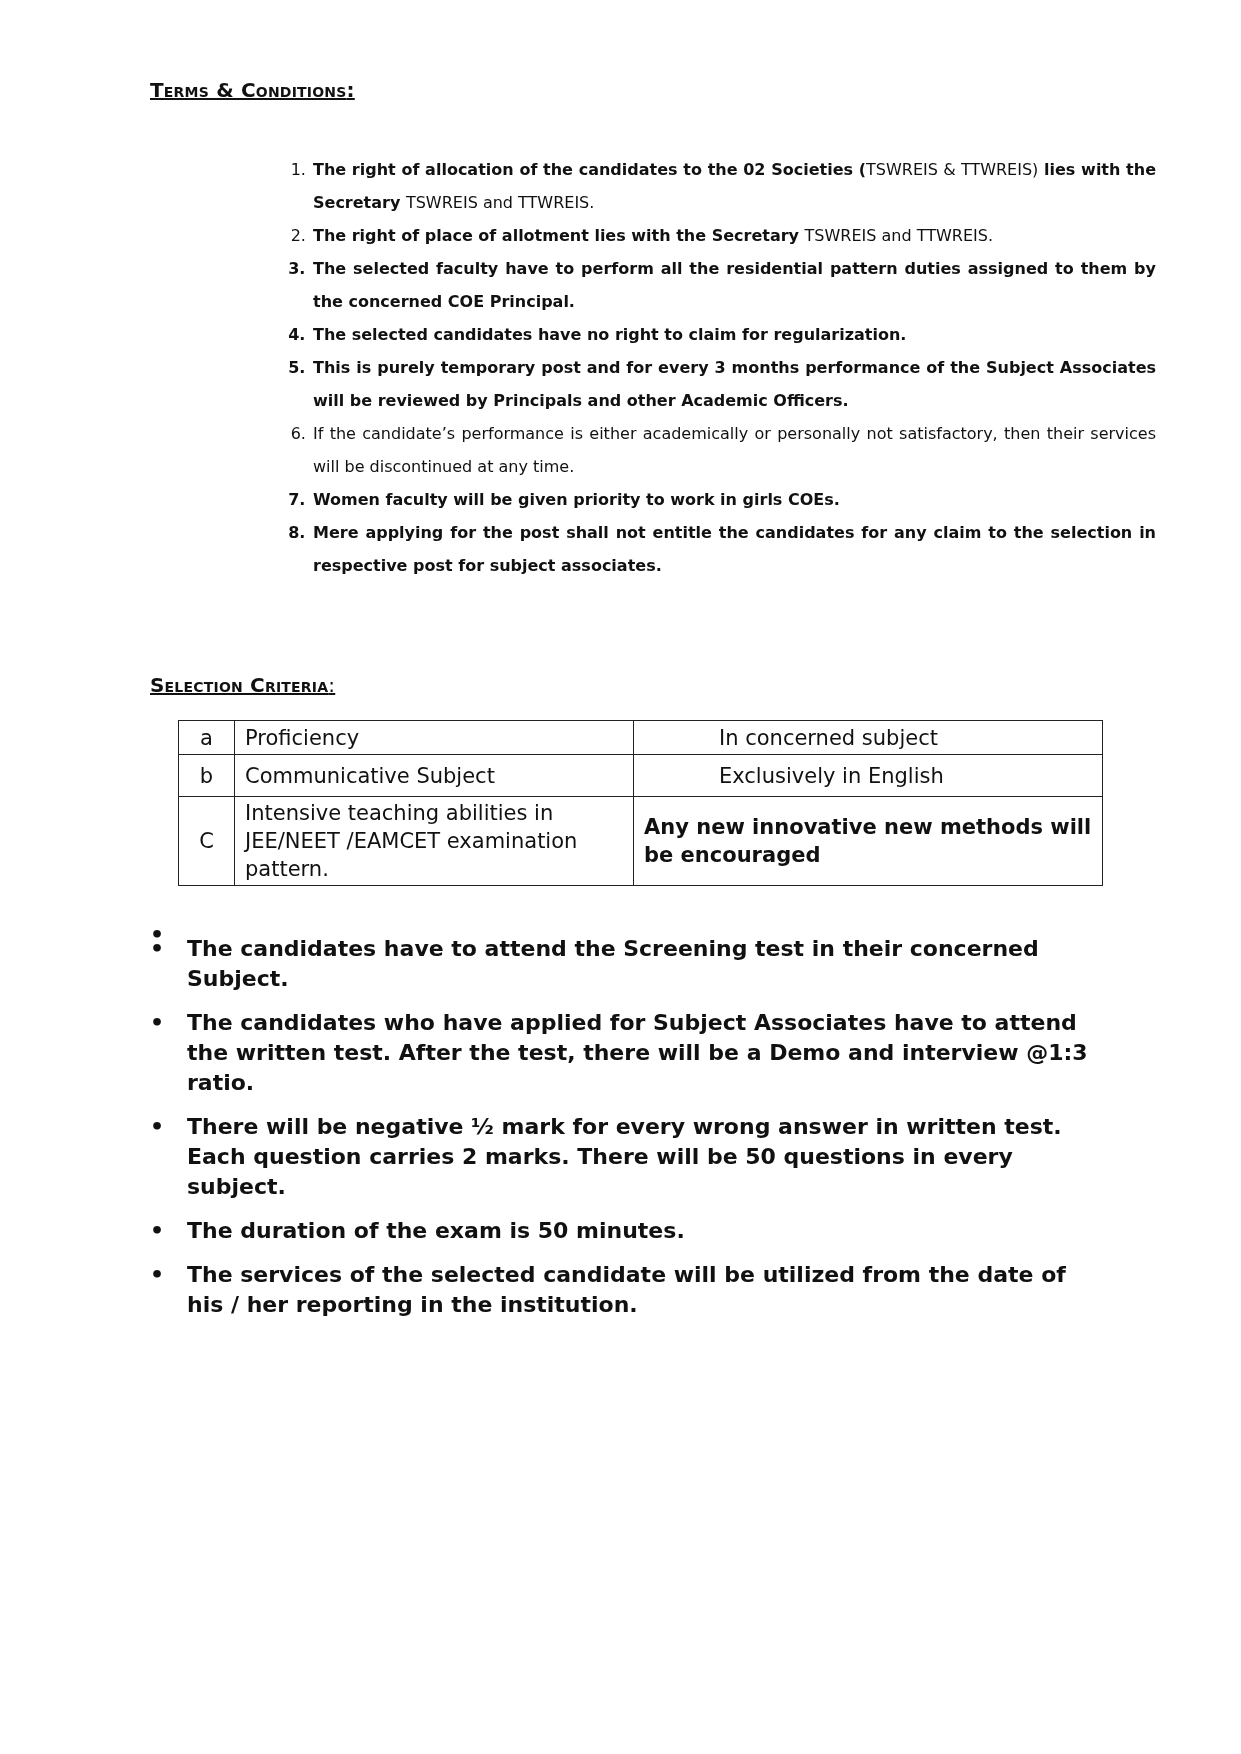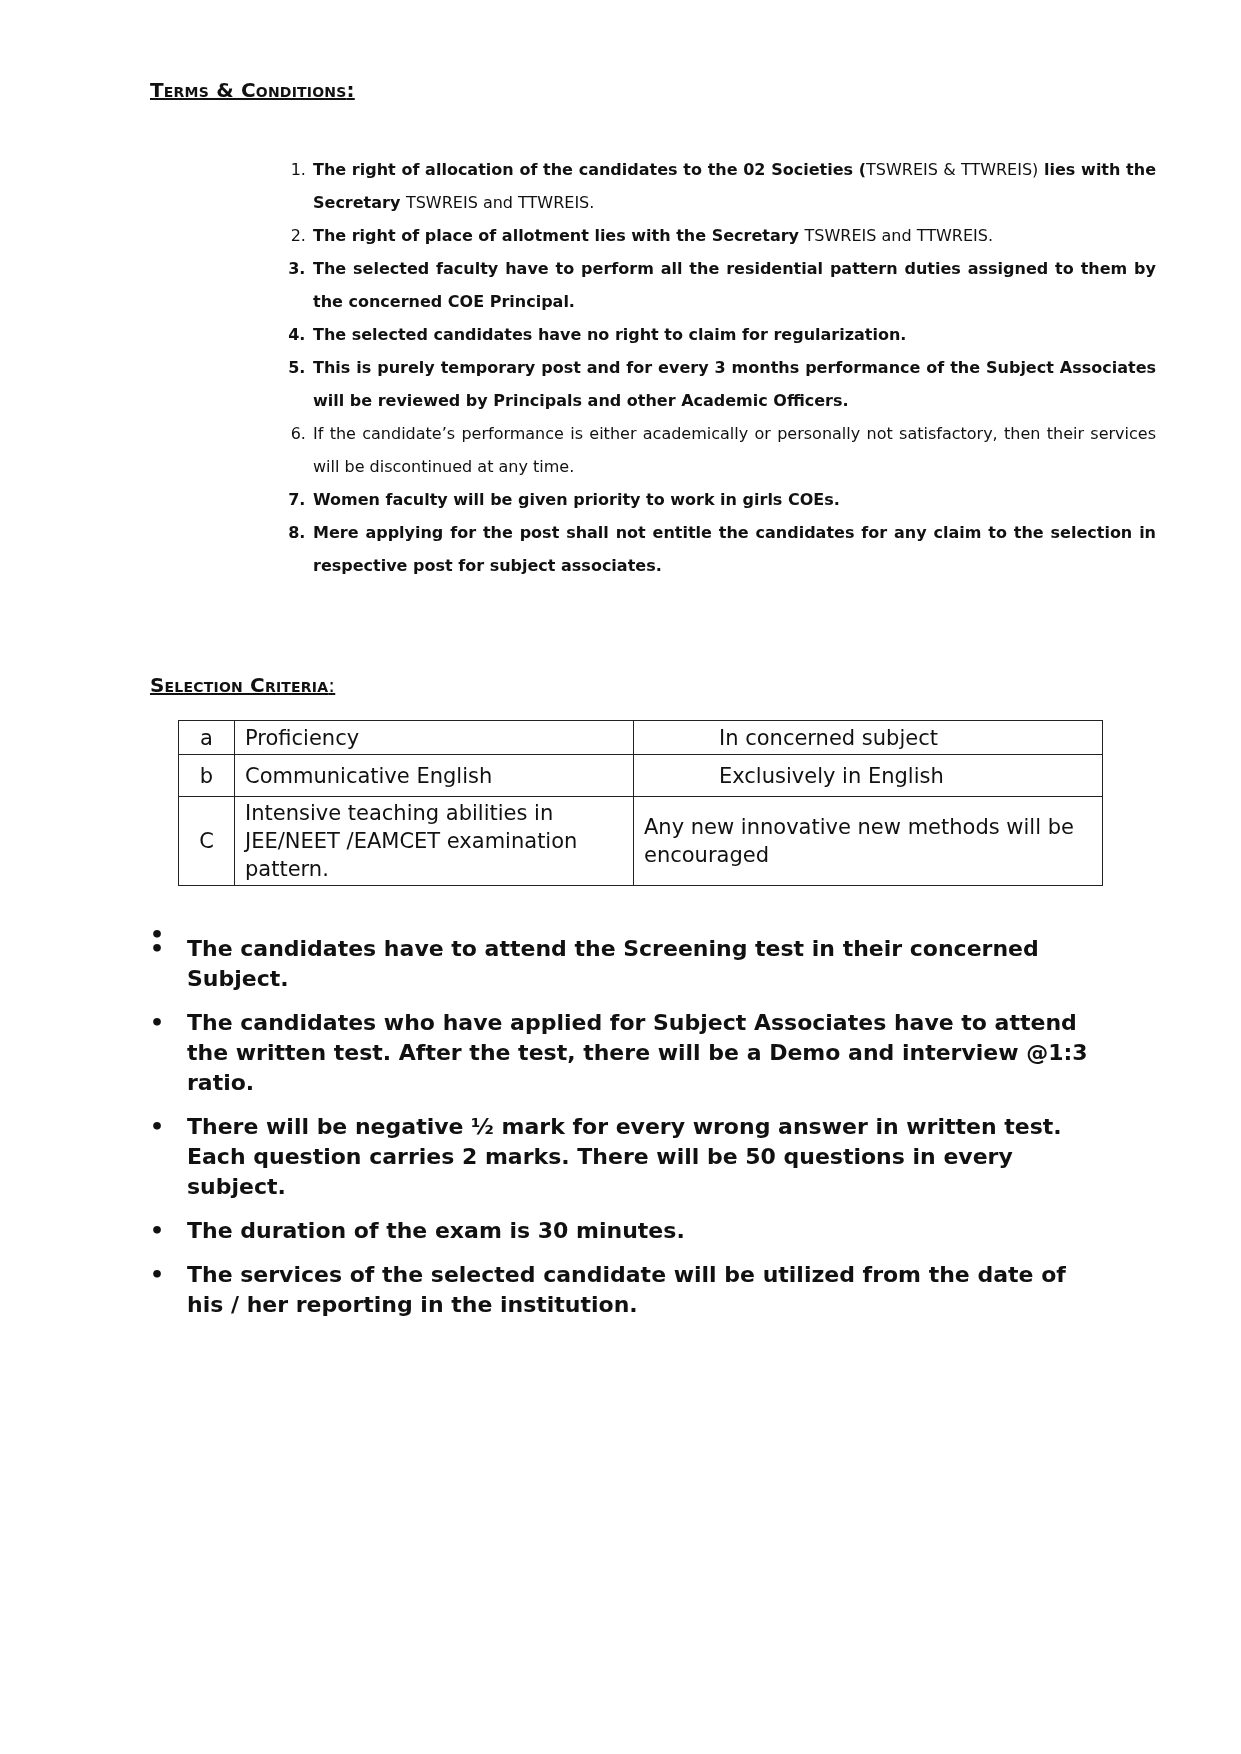--- a/index.html
+++ b/index.html
@@ -11,21 +11,21 @@
   ol.terms { position:absolute; left:258px; top:140px; width:845px; margin:13px; padding:0 0 0 40px; font-size:16px; line-height:33px; }
   ol.terms li { margin:0; padding-left:2px; text-align:justify; }
   ol.terms li .b { font-weight:bold; }
   ol.terms li.bold { font-weight:bold; }
   ol.terms li.normal { font-weight:normal; }
   table.criteria { position:absolute; left:178px; top:720px; width:925px; border-collapse:collapse; font-size:21px; }
   table.criteria td { border:1.5px solid #222; padding:2px 10px; vertical-align:middle; line-height:28px; }
   td.key { width:35px; text-align:center; }
   td.crit { width:378px; }
   td.desc.center { padding-left:85px; }
-  td.desc.boldc { font-weight:normal; }
+  td.desc.boldc { font-weight:bold; }
   .bullets { position:absolute; left:150px; top:920px; width:955px; font-size:22px; font-weight:bold; }
   .bullet { position:relative; padding-left:37px; margin-bottom:14px; line-height:30px; }
   .bullet .dot { position:absolute; left:0; top:0; font-weight:bold; }
   .sub { padding-left:37px; line-height:30px; margin-bottom:14px; margin-top:-4px; }
 </style>
 </head>
 <body>
 
 <div class="page">
 
@@ -46,33 +46,33 @@
 
   <table class="criteria">
     <tbody>
         <tr style="height:34px;">
       <td class="key">a</td>
       <td class="crit">Proficiency</td>
       <td class="desc center">In concerned subject</td>
     </tr>
     <tr style="height:42px;">
       <td class="key">b</td>
-      <td class="crit">Communicative English</td>
+      <td class="crit">Communicative Subject</td>
       <td class="desc center">Exclusively in English</td>
     </tr>
     <tr style="height:86px;">
       <td class="key">C</td>
       <td class="crit">Intensive teaching abilities in JEE/NEET /EAMCET examination pattern.</td>
       <td class="desc boldc">Any new innovative new methods will be encouraged</td>
     </tr>
   </tbody>
     </table>
 
   <div class="bullets">
     <div class="bullet"><span class="dot">•</span></div>
     <div class="bullet"><span class="dot">•</span><span>The candidates have to attend the Screening test in their concerned Subject.</span></div>
     <div class="bullet"><span class="dot">•</span><span>The candidates who have applied for Subject Associates have to attend the written test. After the test, there will be a Demo and interview @1:3 ratio.</span></div>
     <div class="bullet"><span class="dot">•</span><span>There will be negative ½ mark for every wrong answer in written test. Each question carries 2 marks. There will be 50 questions in every subject.</span></div>
-    <div class="bullet"><span class="dot">•</span><span>The duration of the exam is 30 minutes.</span></div>
+    <div class="bullet"><span class="dot">•</span><span>The duration of the exam is 50 minutes.</span></div>
     <div class="bullet"><span class="dot">•</span><span>The services of the selected candidate will be utilized from the date of his / her reporting in the institution.</span></div>
   </div>
 
 </div>
 
 </body></html>

